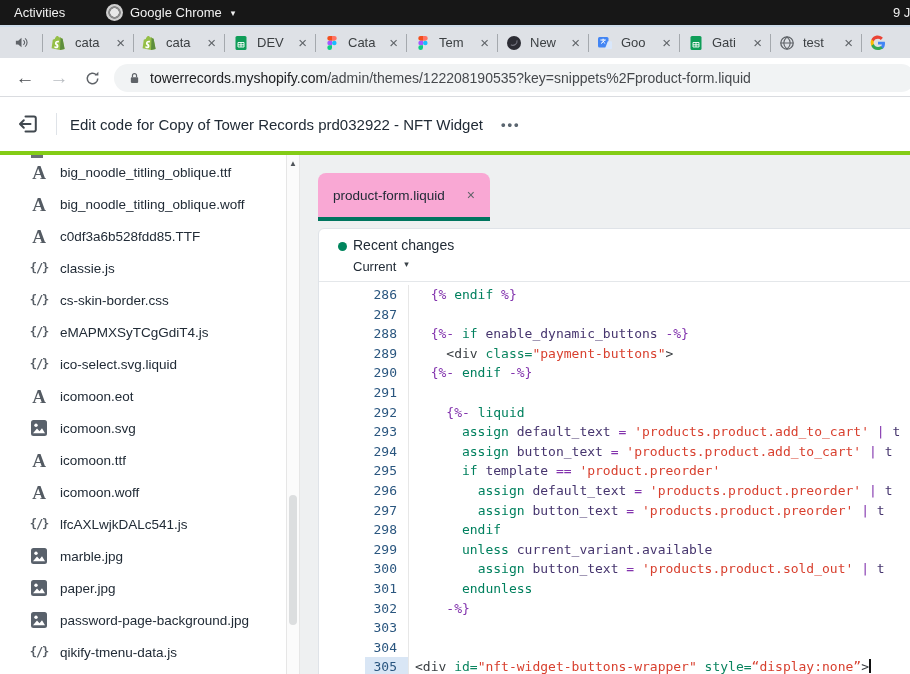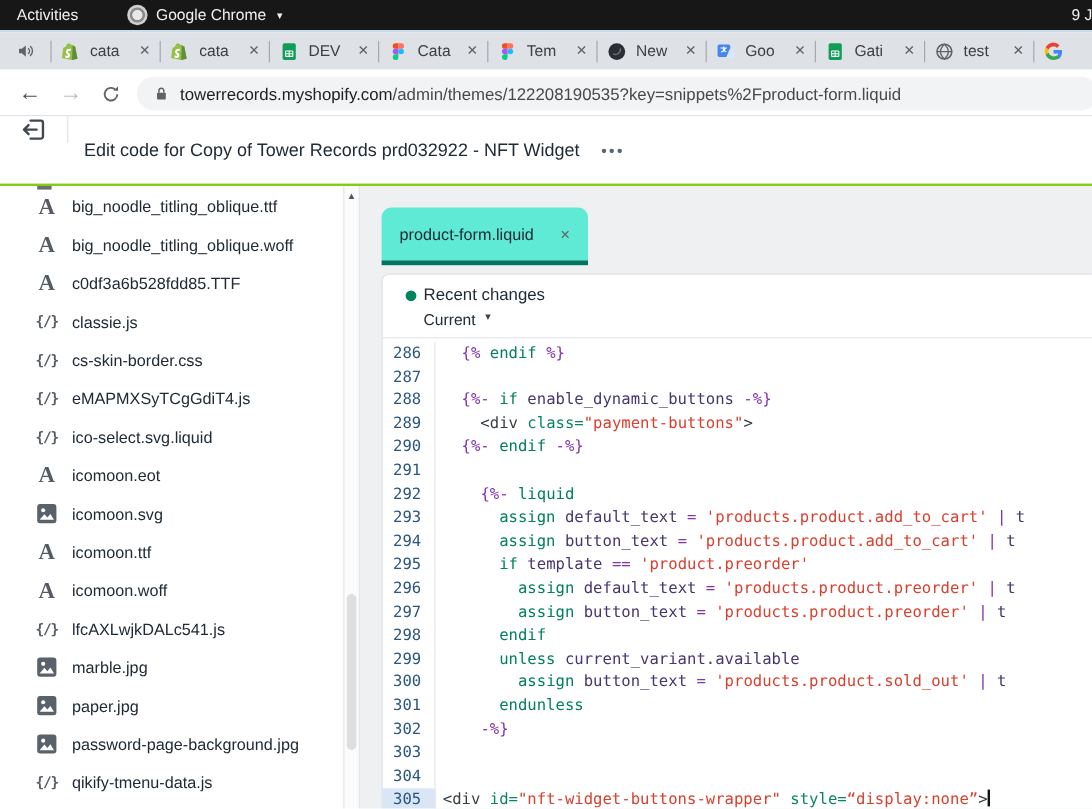--- a/index.html
+++ b/index.html
@@ -42,21 +42,21 @@
   #urlpill { position:absolute; left:114px; top:6px; width:801px; height:28px; background:#f1f3f4;
     border-radius:14px; display:flex; align-items:center; padding:0 14px; }
   #lock-icon { width:13px; height:14px; flex:0 0 auto; margin-right:9px; }
   #lock-icon svg { width:13px; height:14px; display:block; }
   #url { font-size:14px; white-space:nowrap; overflow:hidden; }
   #url .domain { color:#202124; }
   #url .path { color:#46494d; }
 
   
   #appheader { position:absolute; left:0; top:97px; width:910px; height:58px; background:#fff;
-    border-bottom:2px solid #84cc16; display:flex; align-items:flex-start; }
+    border-bottom:4px solid #84cc16; display:flex; align-items:center; }
   #exit-btn { width:57px; border-right:1px solid #dfe3e8; display:flex; align-items:center; justify-content:center; }
   #exit-btn svg { width:22px; height:22px; }
   #page-title { align-self:center; margin-left:13px; font-size:15px; color:#212b36; }
   #more-dots { align-self:center; margin-left:18px; color:#5b6670; font-size:13px; font-weight:bold; letter-spacing:2px; }
 
   
   #bodyrow { position:absolute; left:0; top:155px; width:910px; height:519px; display:flex; }
 
   
   #sidebar { position:relative; width:300px; background:#fff; flex:0 0 auto; overflow:hidden; }
@@ -68,38 +68,38 @@
   .fi svg { width:18px; height:18px; }
   .file-name { margin-left:9px; font-size:13.5px; color:#212b36; white-space:nowrap; }
   #partial-item { position:absolute; left:31px; top:0px; width:12px; height:3px; background:#6a6f75; }
   #side-scroll { position:absolute; right:0; top:0; width:14px; height:519px; background:#fbfbfb;
     border-left:1px solid #e6e6e6; border-right:1px solid #e6e6e6; }
   #scroll-up { position:absolute; top:4px; left:0; width:12px; text-align:center; font-size:8px; color:#50555a; }
   #scroll-thumb { position:absolute; top:340px; left:2px; width:8px; height:130px; background:#dcdedf; border-radius:4px; }
 
   
   #main { position:relative; flex:1 1 auto; background:#eef0f1; overflow:hidden; }
-  #editor-tab { position:absolute; left:18px; top:18px; width:172px; height:44px; background:#5eead4;
+  #editor-tab { position:absolute; left:18px; top:18px; width:172px; height:44px; background:#f9a8d4;
     border-radius:8px 8px 0 0; display:flex; align-items:center; padding:0 15px; }
   #editor-tab-label { font-size:13.5px; color:#212b36; }
   #editor-tab-close { margin-left:auto; color:#5f6368; font-size:14px; }
   #tab-underline { position:absolute; left:18px; top:62px; width:172px; height:4px; background:#00755f; }
 
   #panel { position:absolute; left:18px; top:73px; right:-2px; bottom:-2px; background:#fff;
     border:1px solid #dfe3e8; border-radius:6px 0 0 0; }
   #recent-box { position:relative; height:53px; border-bottom:1px solid #e4e7ea; }
   #recent-dot { position:absolute; left:19px; top:13px; width:9px; height:9px; border-radius:50%; background:#00855d; }
   #recent-label { position:absolute; left:34px; top:8px; font-size:14px; color:#212b36; }
   #version-select { position:absolute; left:34px; top:30px; font-size:13px; color:#212b36; display:flex; align-items:flex-start; gap:8px; }
   #version-caret { font-size:9px; color:#3b4248; }
 
   #codearea { padding-top:3px; font-family:"DejaVu Sans Mono", monospace; font-size:13px; }
   .cl { display:flex; height:19.6px; line-height:19.6px; }
   .ln { width:44px; flex:0 0 auto; text-align:right; padding-right:11px; color:#2a567f;
-    border-right:1px solid #e7e7e7; }
+    border-right:1px solid #e7e7e7;margin-left:46px; }
   .cl.active .ln { background:#d9e6f5; }
   .lc { padding-left:6px; white-space:pre; }
   .tk-t { color:#383d41; }
   .tk-d { color:#8233ad; }
   .tk-k { color:#00805e; font-weight:normal; }
   .tk-v { color:#46356e; }
   .tk-s { color:#d8402f; }
   .tk-a { color:#0b8560; }
   .cursor { display:inline-block; width:2px; height:14px; background:#111; vertical-align:-2px; }
 </style>

